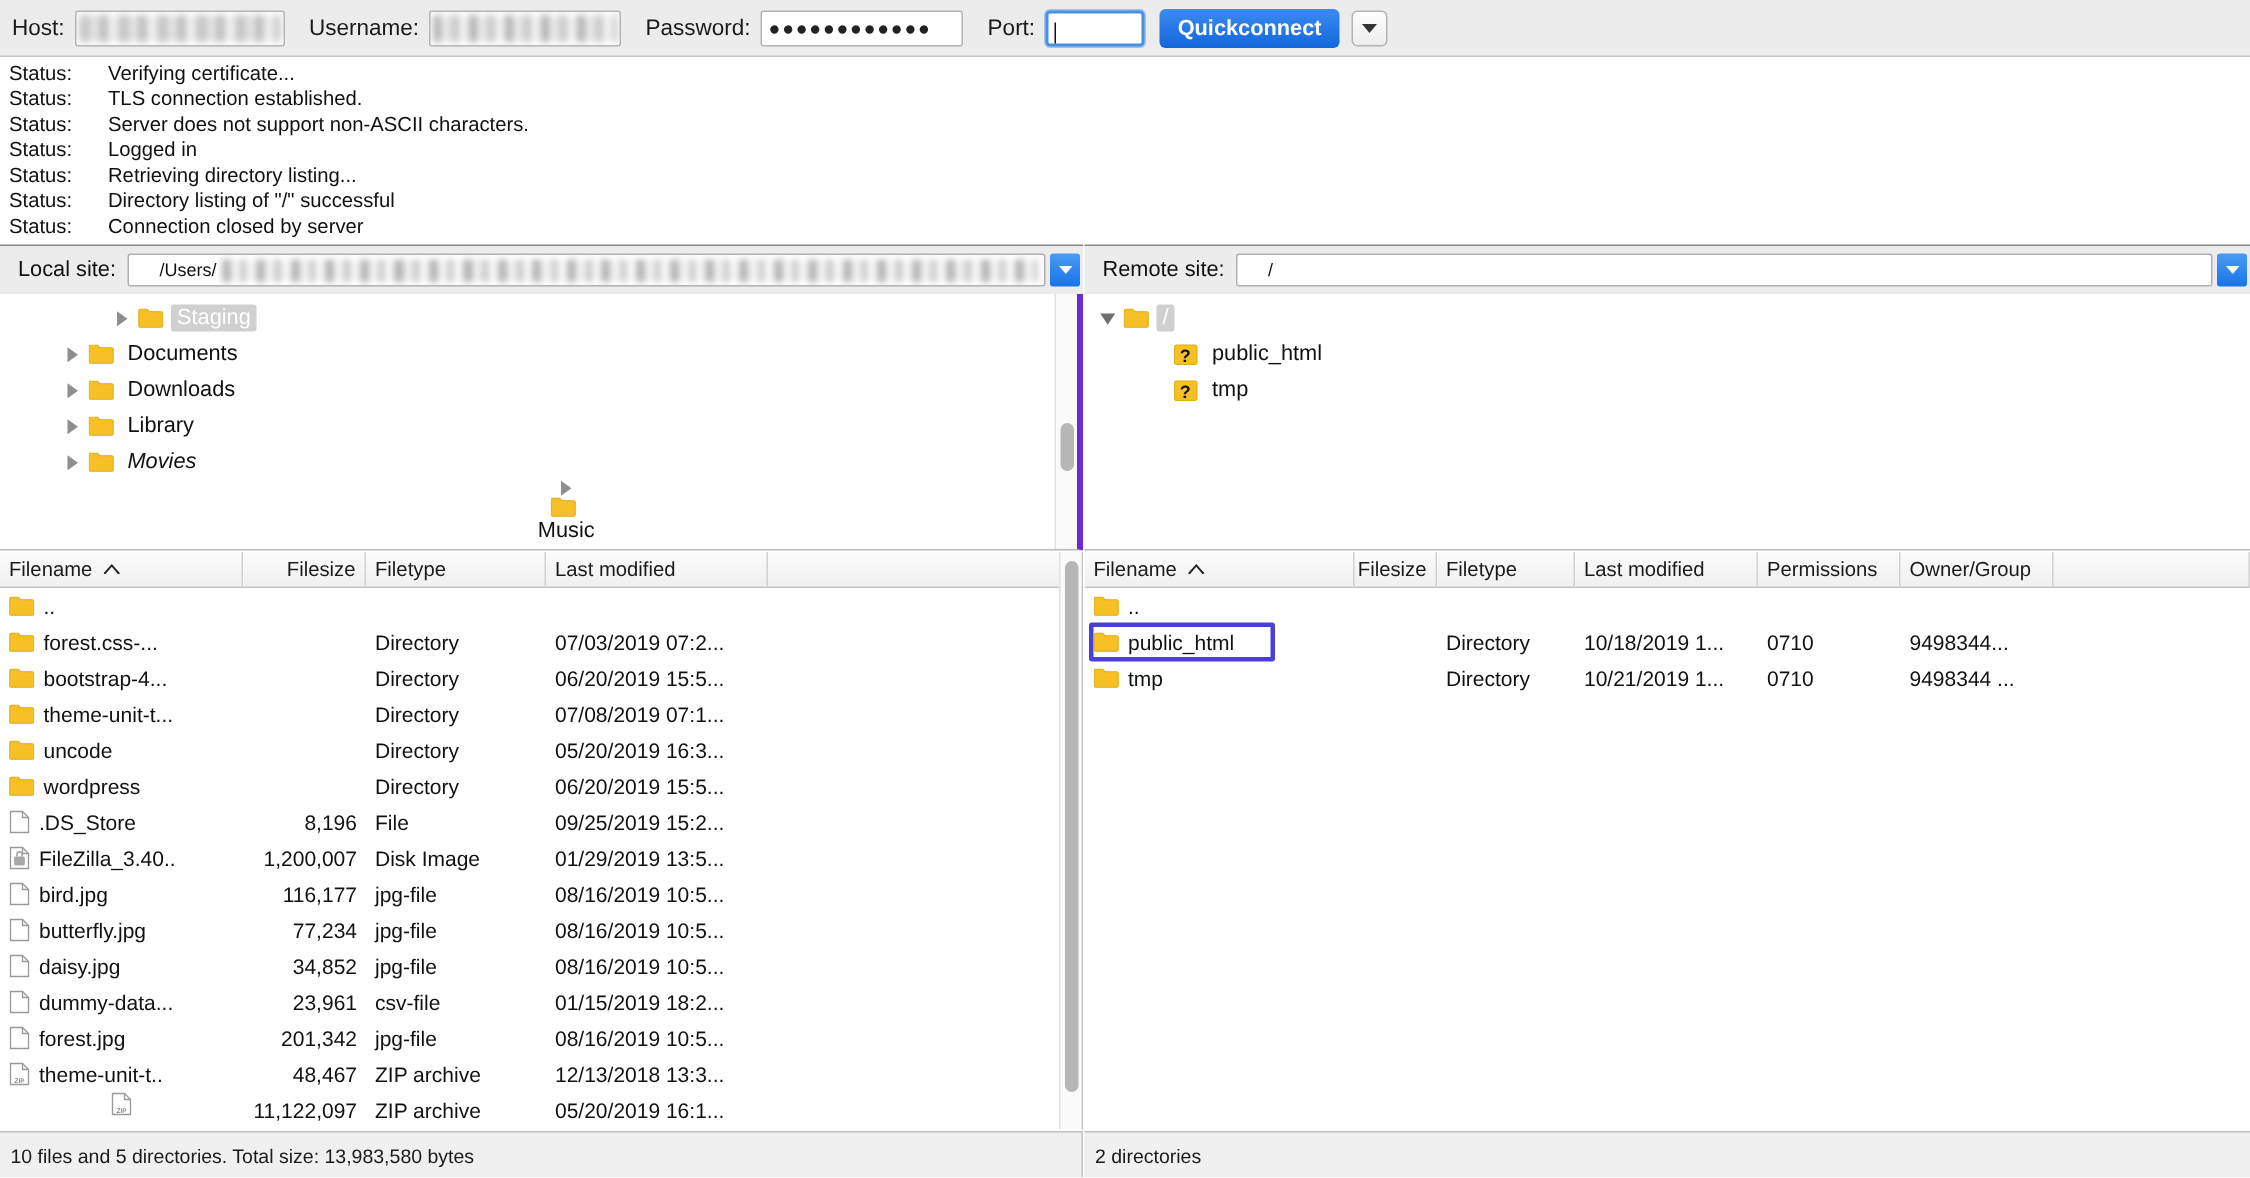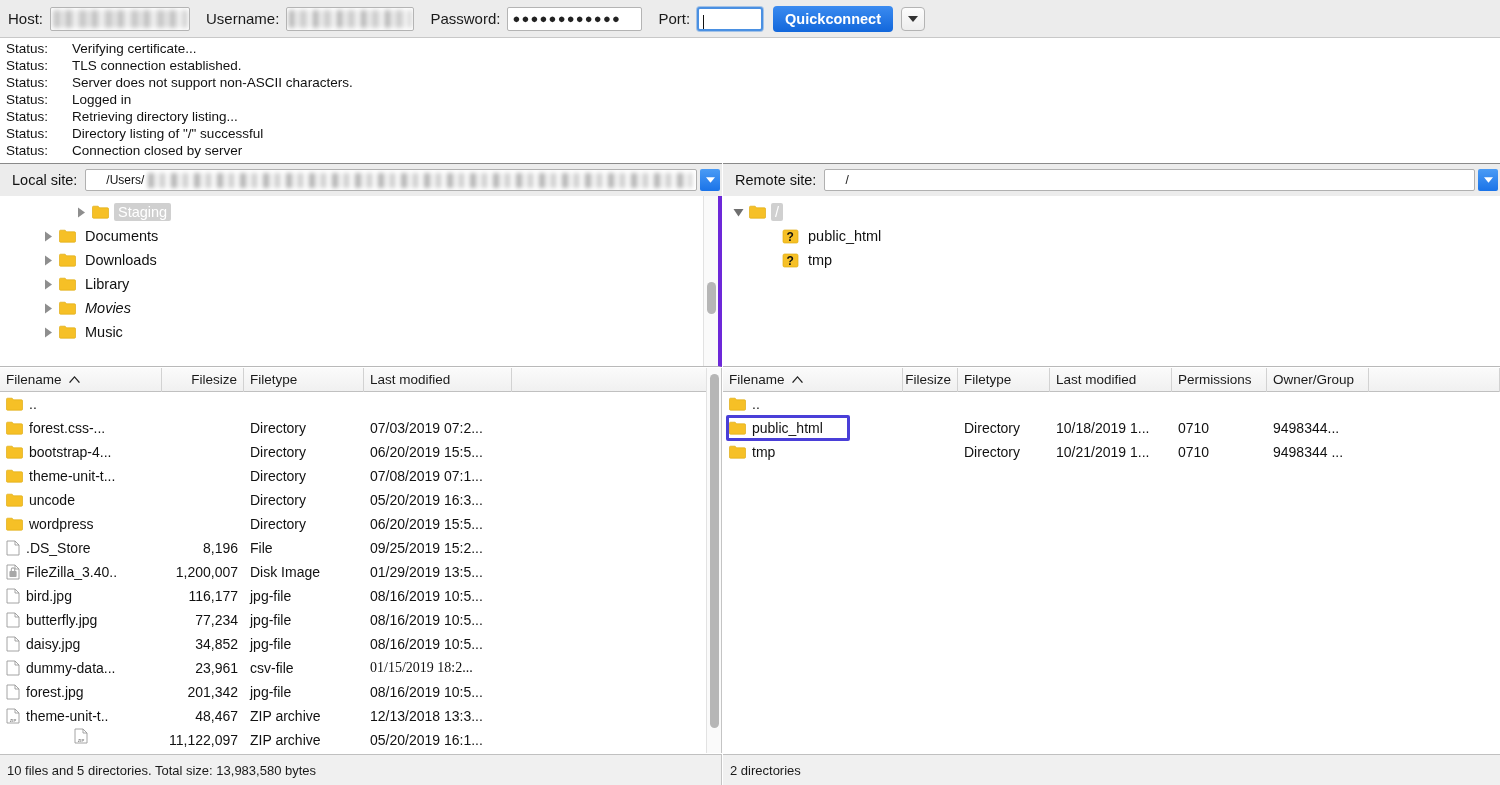--- a/index.html
+++ b/index.html
@@ -331,21 +331,21 @@
               <path d="M1 0.5 L8 5.5 L1 10.5 Z" fill="#8e8e8e"></path>
             </svg>
           </span>
           <span class="folder-ico">
             <svg width="17" height="14" viewBox="0 0 17 14">
               <path d="M0.5 2.2 a1 1 0 0 1 1-1 h4.6 l1.5 1.6 h7.9 a1 1 0 0 1 1 1 v8.4 a1 1 0 0 1-1 1 h-14 a1 1 0 0 1-1-1 z" fill="#f6c026" stroke="#e0ae15" stroke-width=".7"></path>
             </svg>
           </span>
           <span class="tree-label">Movies</span>
         </div>
-        <div class="tree-row" style="padding-left: 37px;">
+        <div class="tree-row" style="padding-left: 37px; flex-direction: column;">
           <span class="tw">
             <svg width="9" height="11" viewBox="0 0 9 11">
               <path d="M1 0.5 L8 5.5 L1 10.5 Z" fill="#8e8e8e"></path>
             </svg>
           </span>
           <span class="folder-ico">
             <svg width="17" height="14" viewBox="0 0 17 14">
               <path d="M0.5 2.2 a1 1 0 0 1 1-1 h4.6 l1.5 1.6 h7.9 a1 1 0 0 1 1 1 v8.4 a1 1 0 0 1-1 1 h-14 a1 1 0 0 1-1-1 z" fill="#f6c026" stroke="#e0ae15" stroke-width=".7"></path>
             </svg>
           </span>
@@ -572,21 +572,21 @@
             <span class="fico">
               <svg width="14" height="16" viewBox="0 0 14 16">
                 <path d="M1 1 h8 l4 4 v10 h-12 z" fill="#fff" stroke="#9a9a9a" stroke-width=".9"></path>
                 <path d="M9 1 v4 h4" fill="none" stroke="#9a9a9a" stroke-width=".9"></path>
               </svg>
             </span>
             <span>dummy-data...</span>
           </div>
           <div class="cell right" style="width: 82px;">23,961</div>
           <div class="cell" style="width: 120px;">csv-file</div>
-          <div class="cell" style="width: 148px; font-family: Liberation Serif, serif;">01/15/2019 18:2...</div>
+          <div class="cell" style="width: 148px;">01/15/2019 18:2...</div>
         </div>
         <div class="frow">
           <div class="cell name" style="width: 162px;">
             <span class="fico">
               <svg width="14" height="16" viewBox="0 0 14 16">
                 <path d="M1 1 h8 l4 4 v10 h-12 z" fill="#fff" stroke="#9a9a9a" stroke-width=".9"></path>
                 <path d="M9 1 v4 h4" fill="none" stroke="#9a9a9a" stroke-width=".9"></path>
               </svg>
             </span>
             <span>forest.jpg</span>

